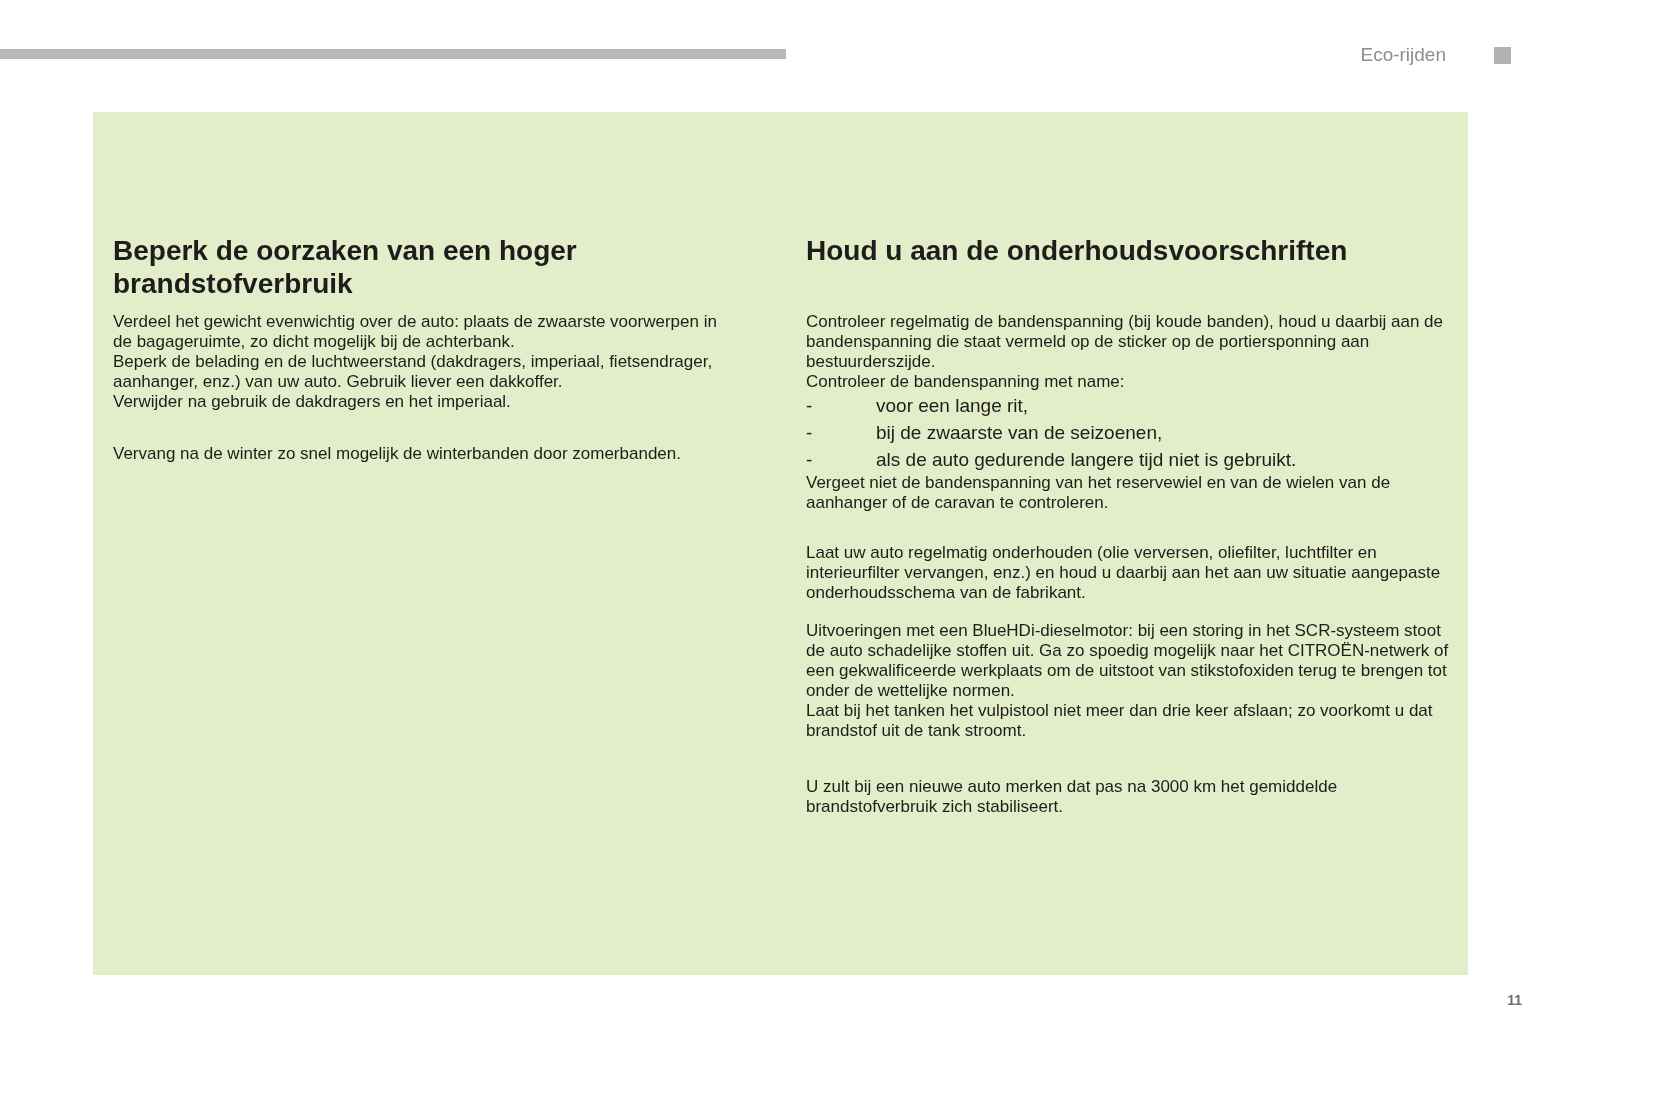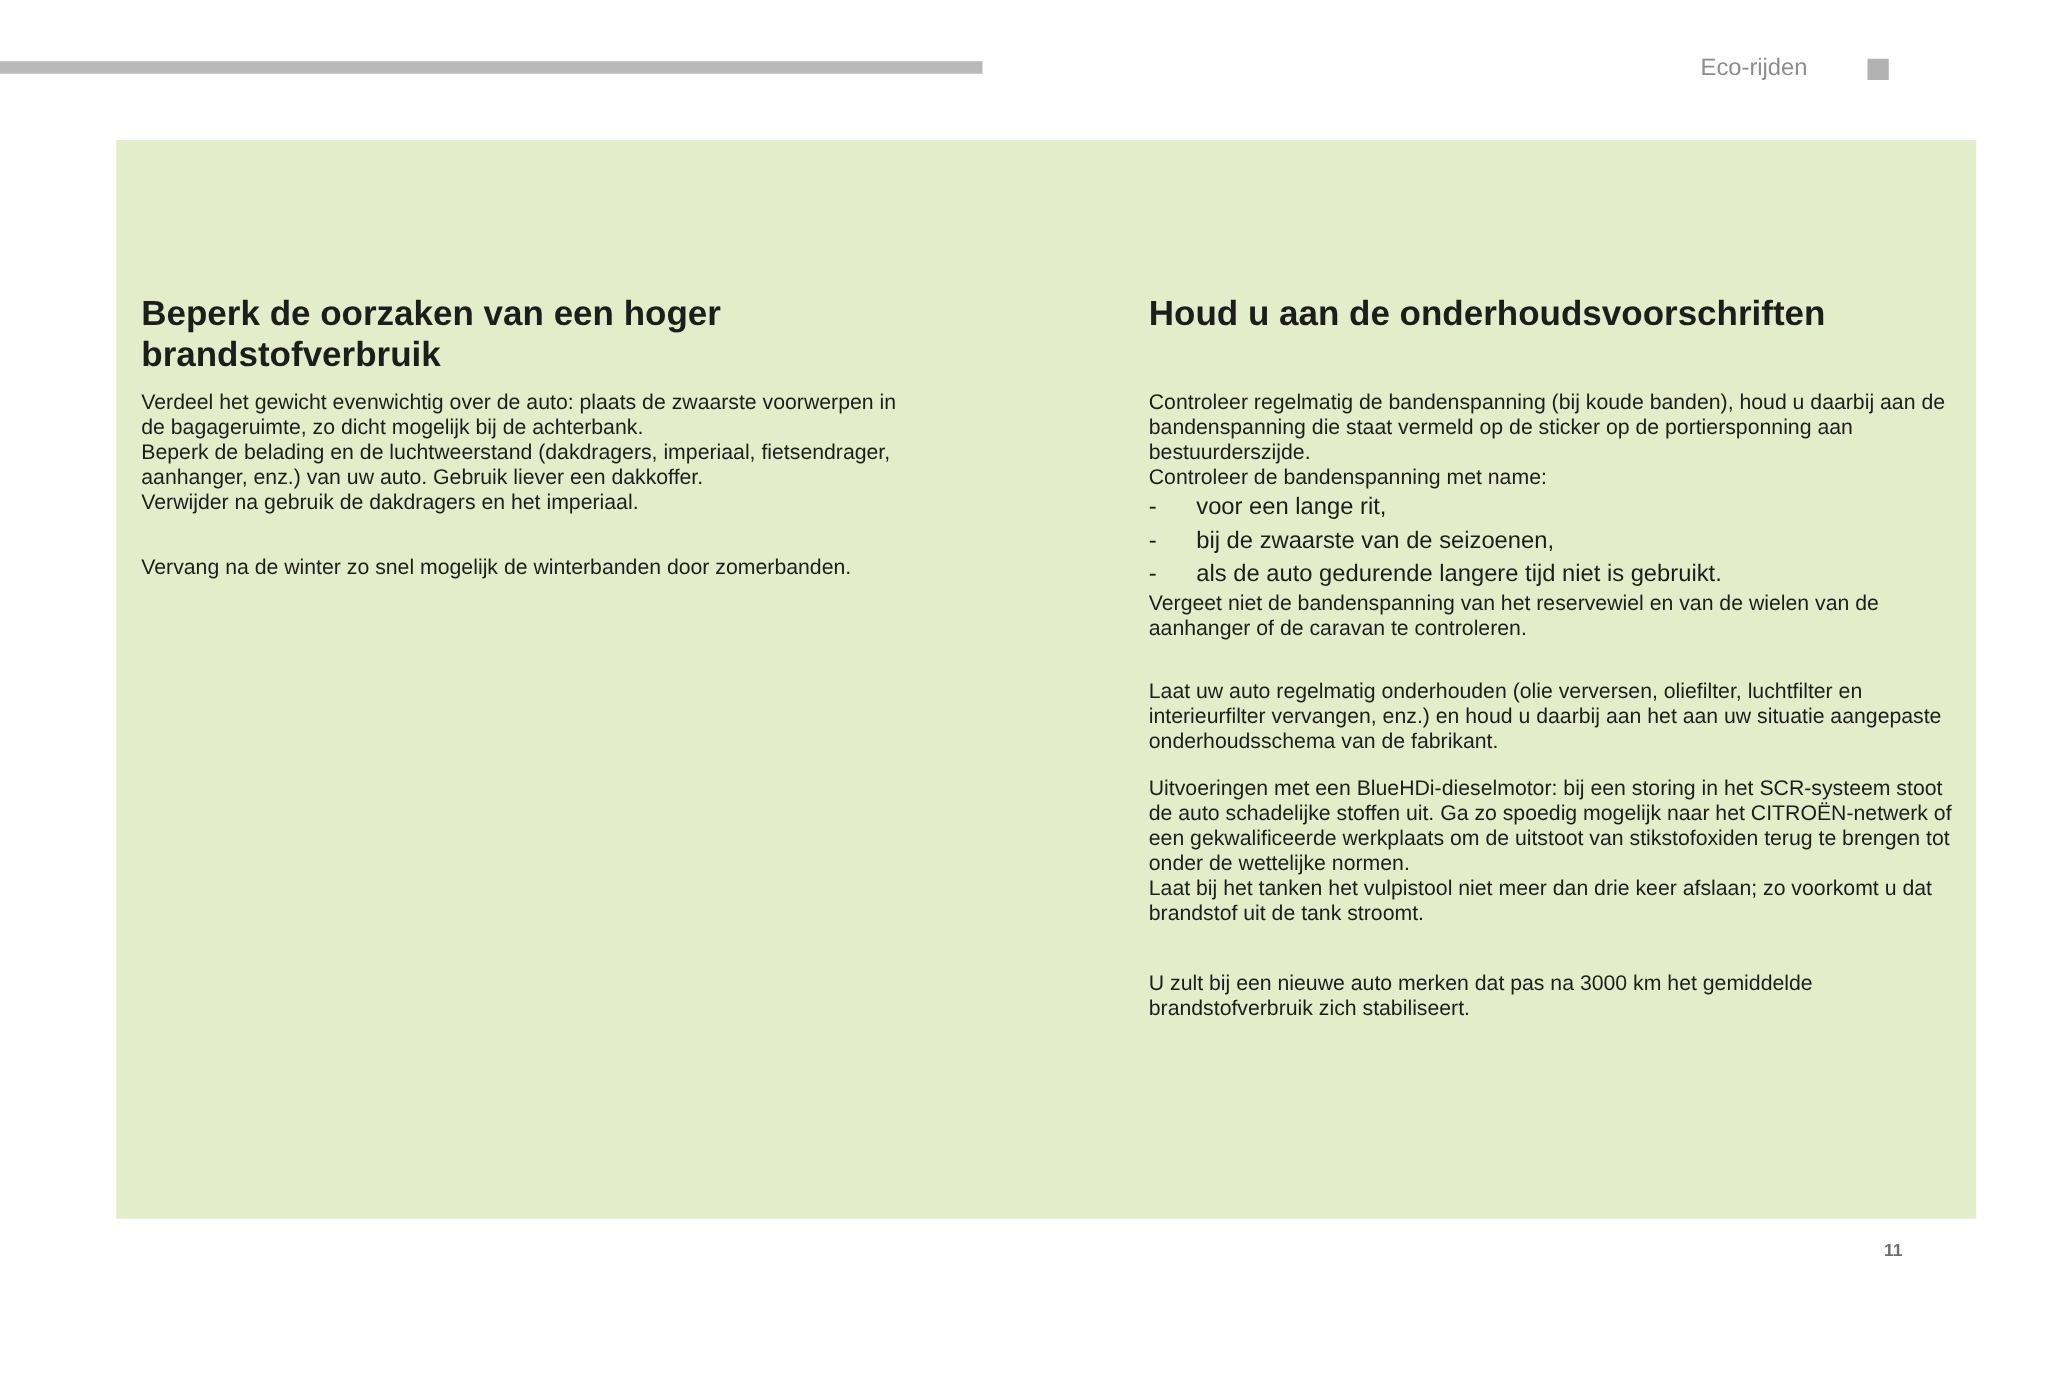--- a/index.html
+++ b/index.html
@@ -41,21 +41,21 @@
   .tabmark{
     position:absolute;
     left:1494px; top:47px;
     width:17px; height:17px;
     background:var(--tab-gray);
   }
   
   .panel{
     position:absolute;
     left:93px; top:112px;
-    width:1488px; height:863px;
+    width:1375px; height:863px;
     background:var(--panel-bg);
     padding:122px 17px 0 20px;
     display:flex;
     justify-content:space-between;
   }
   .col{display:block;}
   .col-left{width:620px;}
   .col-right{width:645px;}
   .heading{
     font-size:28px;
@@ -79,21 +79,21 @@
   .bullets{margin:0;}
   .bullet{
     display:flex;
     font-size:19px;
     line-height:27px;
   }
   .bullet .dash{
     width:38px;
     flex:0 0 38px;
   }
-  .bullet .btext{flex:1;}
+  .bullet .btext{flex:1;margin-left:32px;}
   
   .pagenum{
     position:absolute;
     right:131px; top:992px;
     font-size:14px;
     font-weight:bold;
     color:var(--page-number);
   }
 </style>
 </head>

